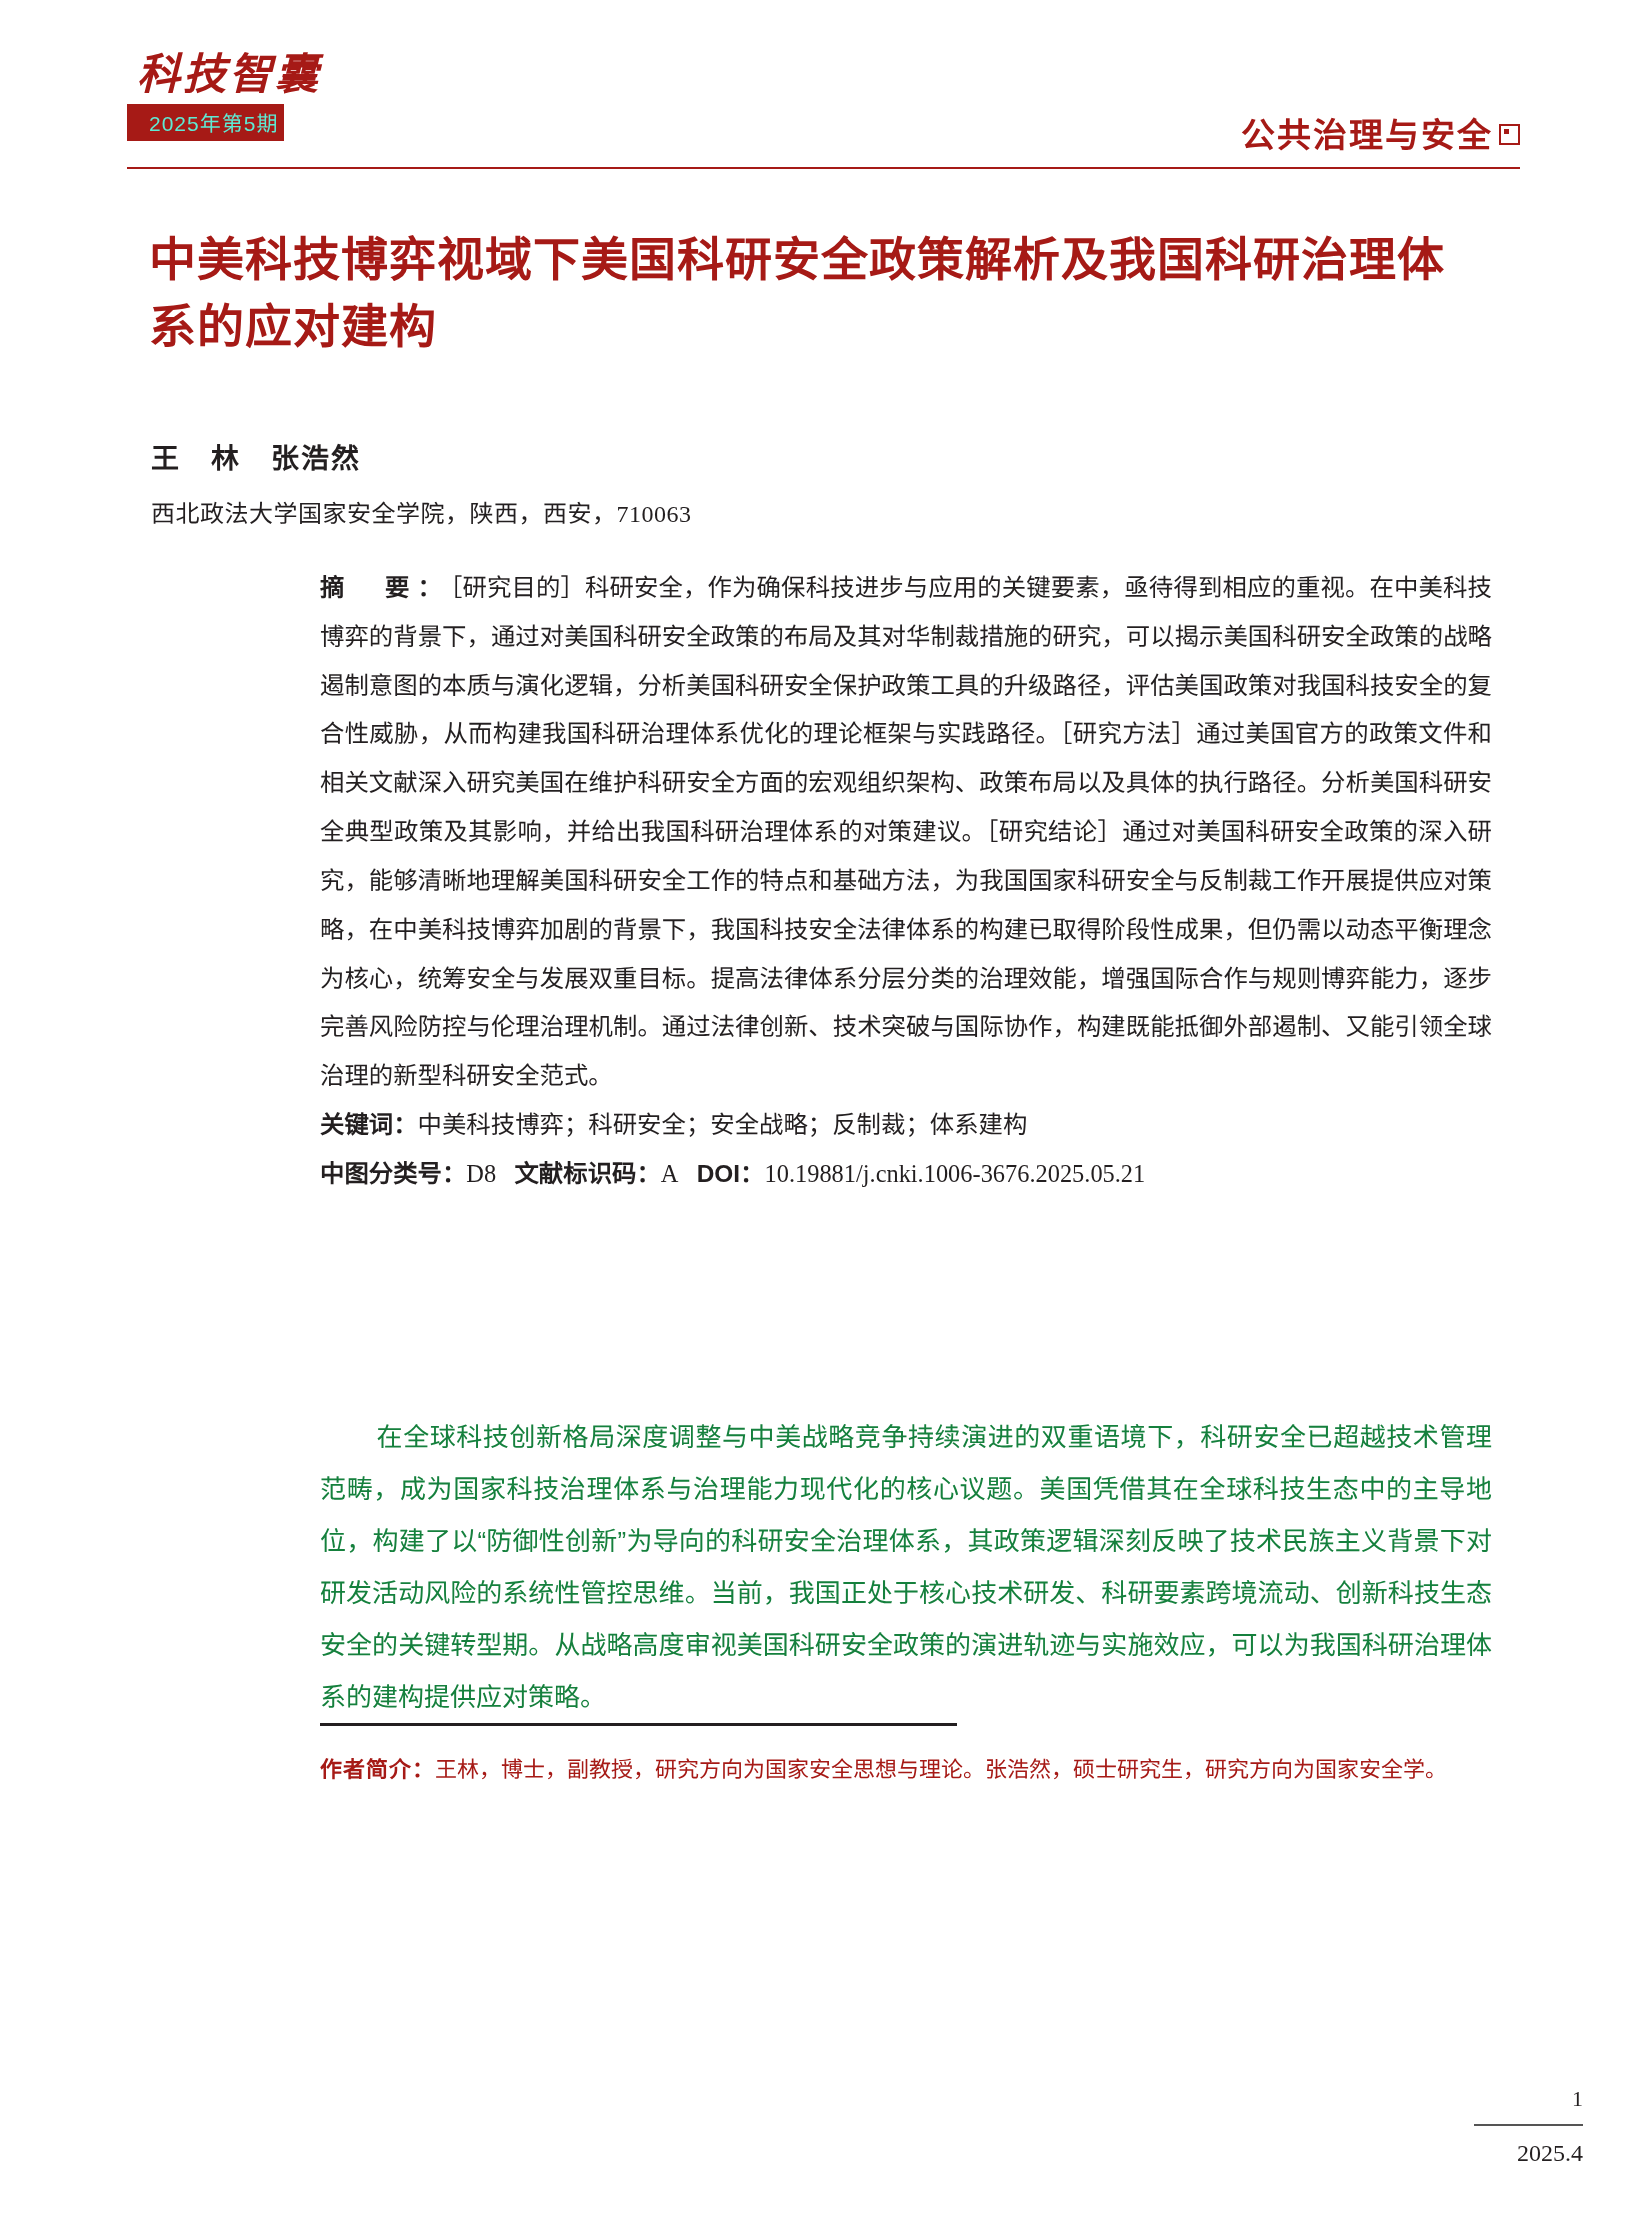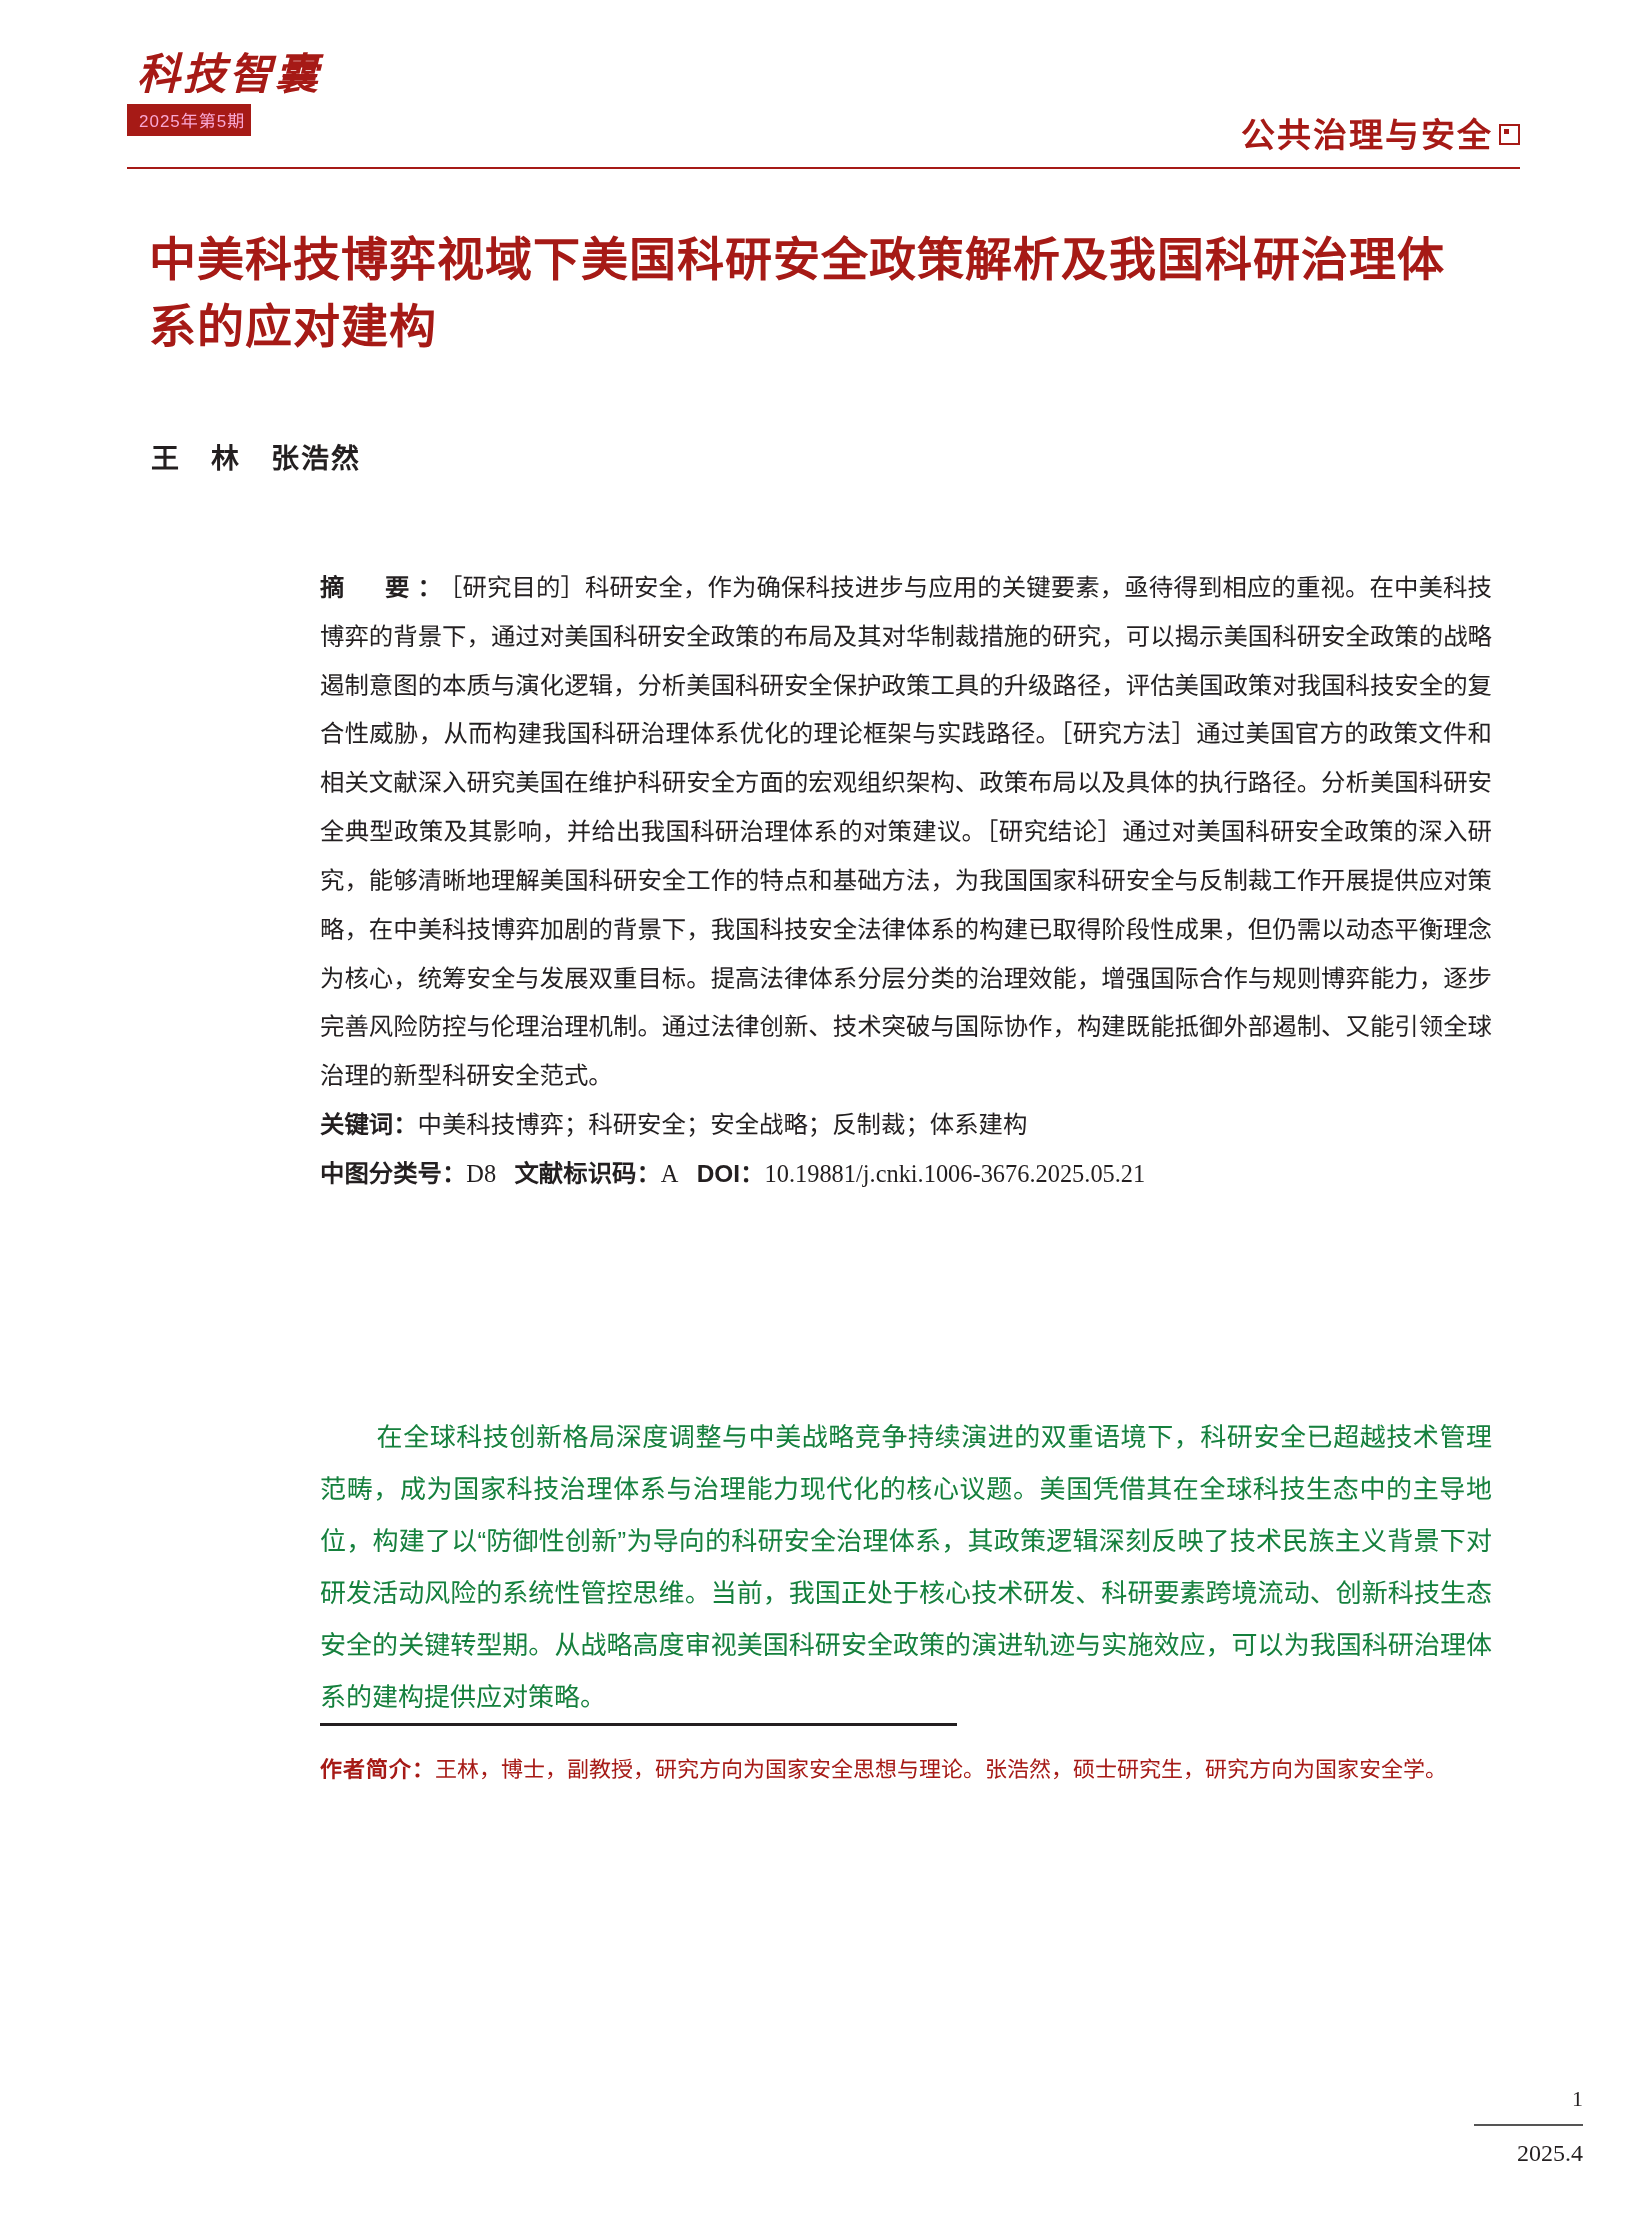--- a/index.html
+++ b/index.html
@@ -45,25 +45,25 @@
     font-size: 43px;
     letter-spacing: 3px;
     color: #a61a16;
     line-height: 1.05;
     white-space: nowrap;
     margin-left: 10px;
   }
   .journal-logo .logo-issue {
     margin-top: 7px;
     background: #a61a16;
-    color: #f9a8d4;
-    font-family: "Liberation Sans", sans-serif;
-    font-size: 17px;
+    color: #5eead4;
+    font-family: "Liberation Sans", sans-serif;
+    font-size: 21px;
     letter-spacing: 1px;
-    padding: 3px 6px 4px 12px;
+    padding: 3px 6px 4px 22px;
     display: inline-block;
     white-space: nowrap;
   }
   .section-label {
     position: absolute;
     right: 0;
     top: 56px;
     font-family: "Liberation Sans", sans-serif;
     font-weight: bold;
     font-size: 34px;
@@ -246,20 +246,21 @@
       <div class="logo-issue">2025年第5期</div>
     </div>
     <div class="section-label">
       <span>公共治理与安全</span><span class="section-mark"></span>
     </div>
   </div>
   <div class="header-rule"></div>
 
   <div class="title">中美科技博弈视域下美国科研安全政策解析及我国科研治理体系的应对建构</div>
   <div class="authors">王　林　张浩然</div>
+  <div class="affiliation">西北政法大学国家安全学院，陕西，西安，710063</div>
 
   <div class="abstract-block">
     <div class="abstract-body">
       <span class="lbl">摘　要：</span><span>［研究目的］科研安全，作为确保科技进步与应用的关键要素，亟待得到相应的重视。在中美科技博弈的背景下，通过对美国科研安全政策的布局及其对华制裁措施的研究，可以揭示美国科研安全政策的战略遏制意图的本质与演化逻辑，分析美国科研安全保护政策工具的升级路径，评估美国政策对我国科技安全的复合性威胁，从而构建我国科研治理体系优化的理论框架与实践路径。［研究方法］通过美国官方的政策文件和相关文献深入研究美国在维护科研安全方面的宏观组织架构、政策布局以及具体的执行路径。分析美国科研安全典型政策及其影响，并给出我国科研治理体系的对策建议。［研究结论］通过对美国科研安全政策的深入研究，能够清晰地理解美国科研安全工作的特点和基础方法，为我国国家科研安全与反制裁工作开展提供应对策略，在中美科技博弈加剧的背景下，我国科技安全法律体系的构建已取得阶段性成果，但仍需以动态平衡理念为核心，统筹安全与发展双重目标。提高法律体系分层分类的治理效能，增强国际合作与规则博弈能力，逐步完善风险防控与伦理治理机制。通过法律创新、技术突破与国际协作，构建既能抵御外部遏制、又能引领全球治理的新型科研安全范式。</span>
     </div>
     <div class="kw-line">
       <span class="lbl">关键词：</span><span>中美科技博弈；科研安全；安全战略；反制裁；体系建构</span>
     </div>
     <div class="clc-line">
       <span class="lbl">中图分类号：</span><span>D8</span>&nbsp;&nbsp;

